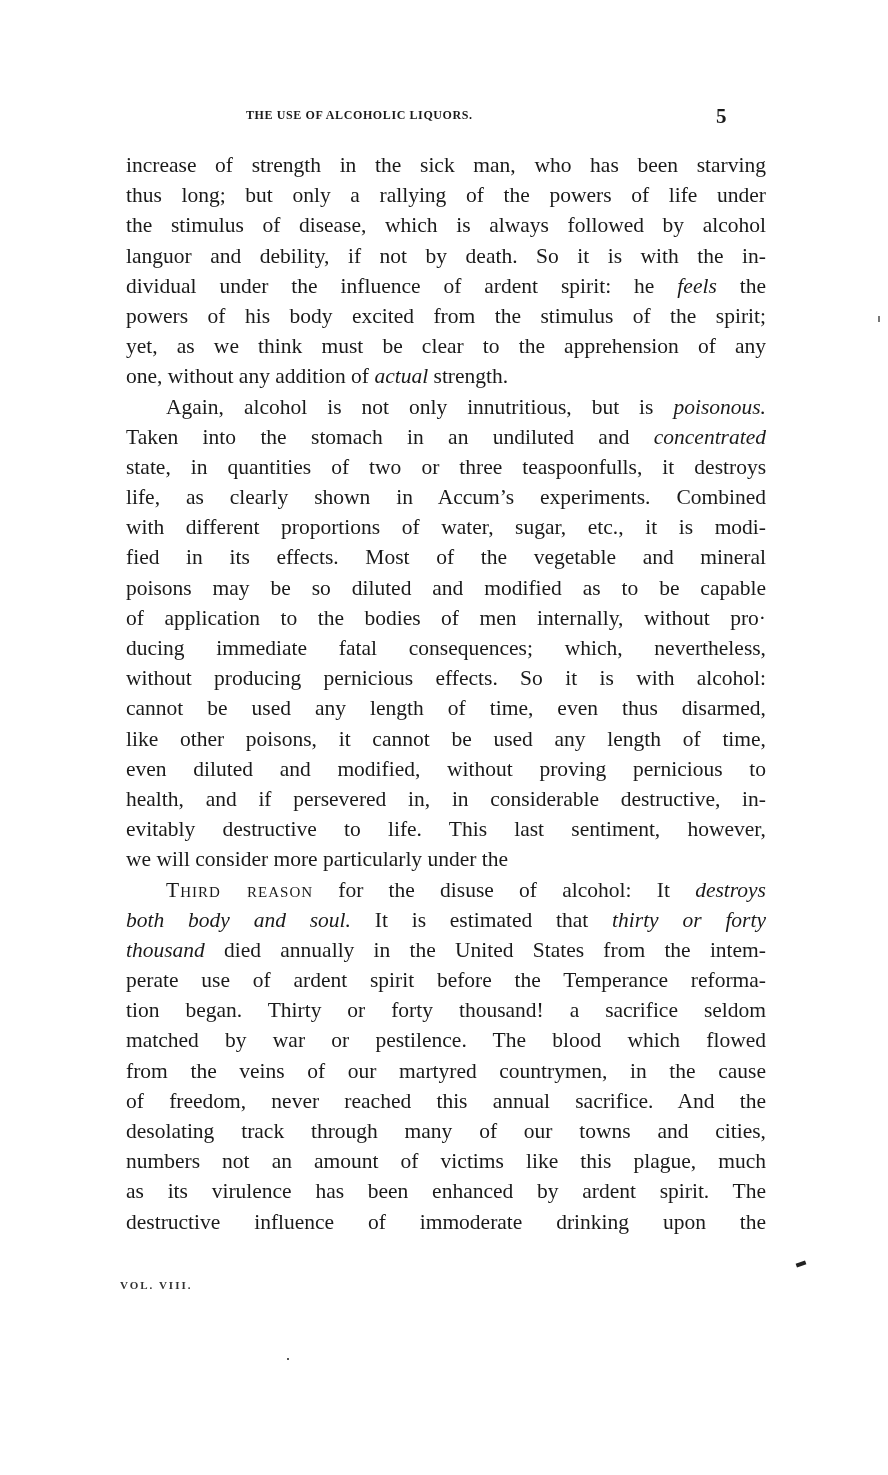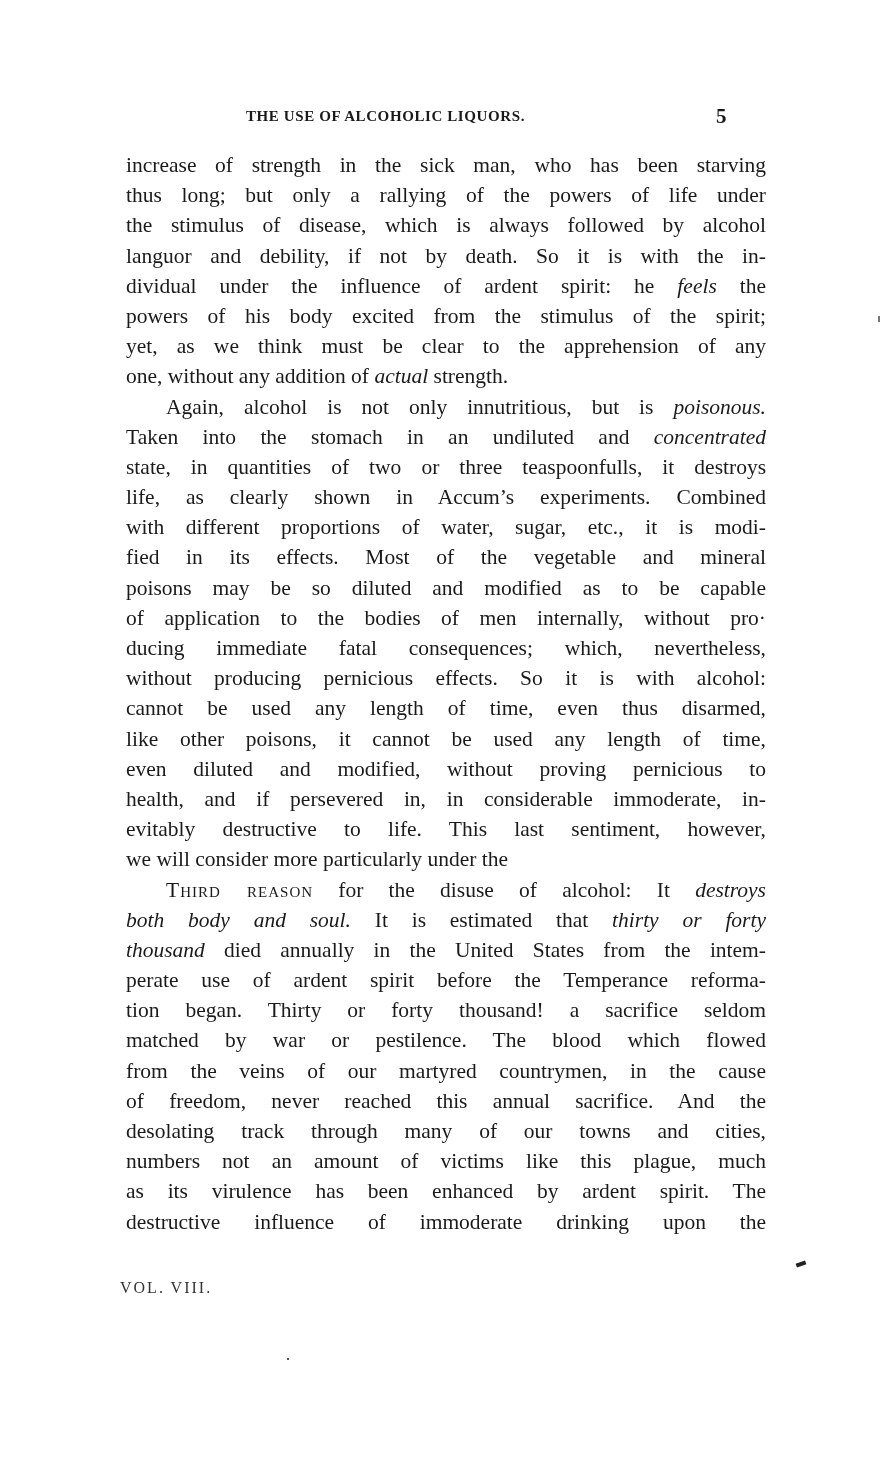--- a/index.html
+++ b/index.html
@@ -17,21 +17,21 @@
   }
   .page {
     position: absolute;
     left: 0; top: 0;
     width: 888px; height: 1475px;
   }
   .running-head {
     position: absolute;
     top: 108px;
     left: 246px;
-    font-size: 15px;
+    font-size: 12px;
     font-weight: bold;
     letter-spacing: 0.6px;
   }
   .page-number {
     position: absolute;
     top: 104px;
     left: 716px;
     font-size: 21px;
     font-weight: bold;
   }
@@ -55,23 +55,24 @@
   }
   .line.indent {
     padding-left: 40px;
   }
   .line i { font-style: italic; }
   .smallcaps { font-variant: small-caps; letter-spacing: 1px; }
   .signature {
     position: absolute;
     top: 1279px;
     left: 120px;
-    font-size: 16px;
+    font-size: 11px;
     letter-spacing: 2px;
     color: #333;
+    font-weight: bold;
   }
   .mark-right {
     position: absolute;
     top: 1262px;
     left: 796px;
     width: 10px;
     height: 4px;
     background: #222;
     transform: rotate(-20deg);
   }
@@ -114,21 +115,21 @@
       <div class="line"><span>life, as clearly shown in Accum’s experiments.  Combined</span></div>
       <div class="line"><span>with different proportions of water, sugar, etc., it is modi-</span></div>
       <div class="line"><span>fied in its effects.  Most of the vegetable and mineral</span></div>
       <div class="line"><span>poisons may be so diluted and modified as to be capable</span></div>
       <div class="line"><span>of application to the bodies of men internally, without pro·</span></div>
       <div class="line"><span>ducing immediate fatal consequences; which, nevertheless,</span></div>
       <div class="line"><span>without producing pernicious effects.  So it is with alcohol:</span></div>
       <div class="line"><span>cannot be used any length of time, even thus disarmed,</span></div>
       <div class="line"><span>like other poisons, it cannot be used any length of time,</span></div>
       <div class="line"><span>even diluted and modified, without proving pernicious to</span></div>
-      <div class="line"><span>health, and if persevered in, in considerable immoderate, in-</span></div>
+      <div class="line"><span>health, and if persevered in, in considerable destructive, in-</span></div>
       <div class="line"><span>evitably destructive to life.  This last sentiment, however,</span></div>
       <div class="line last"><span>we will consider more particularly under the</span></div>
       <div class="line indent"><span class="smallcaps">Third reason</span><span> for the disuse of alcohol: It </span><i>destroys</i></div>
       <div class="line"><i>both body and soul.</i><span>  It is estimated that </span><i>thirty or forty</i></div>
       <div class="line"><i>thousand</i><span> died annually in the United States from the intem-</span></div>
       <div class="line"><span>perate use of ardent spirit before the Temperance reforma-</span></div>
       <div class="line"><span>tion began.  Thirty or forty thousand! a sacrifice seldom</span></div>
       <div class="line"><span>matched by war or pestilence.  The blood which flowed</span></div>
       <div class="line"><span>from the veins of our martyred countrymen, in the cause</span></div>
       <div class="line"><span>of freedom, never reached this annual sacrifice.  And the</span></div>

